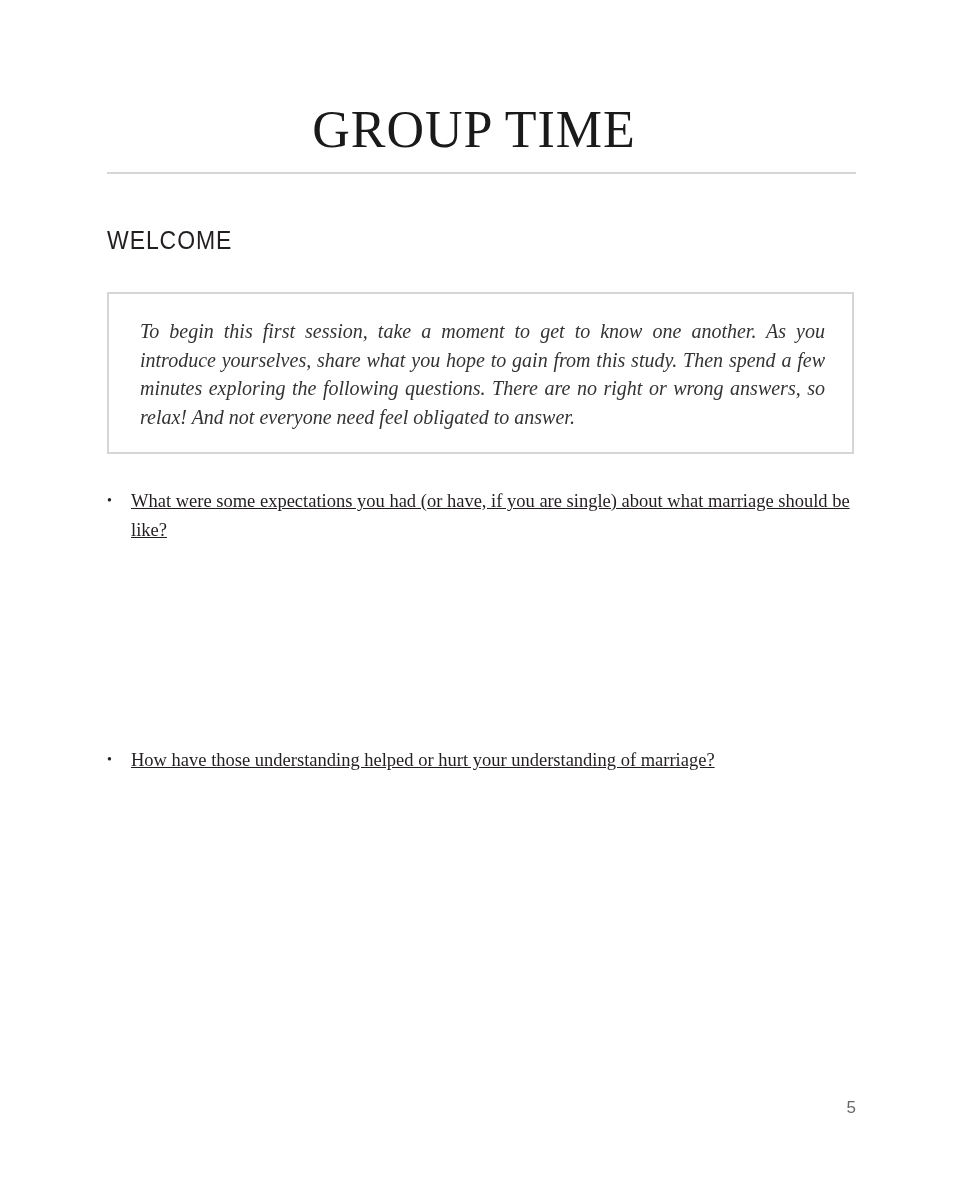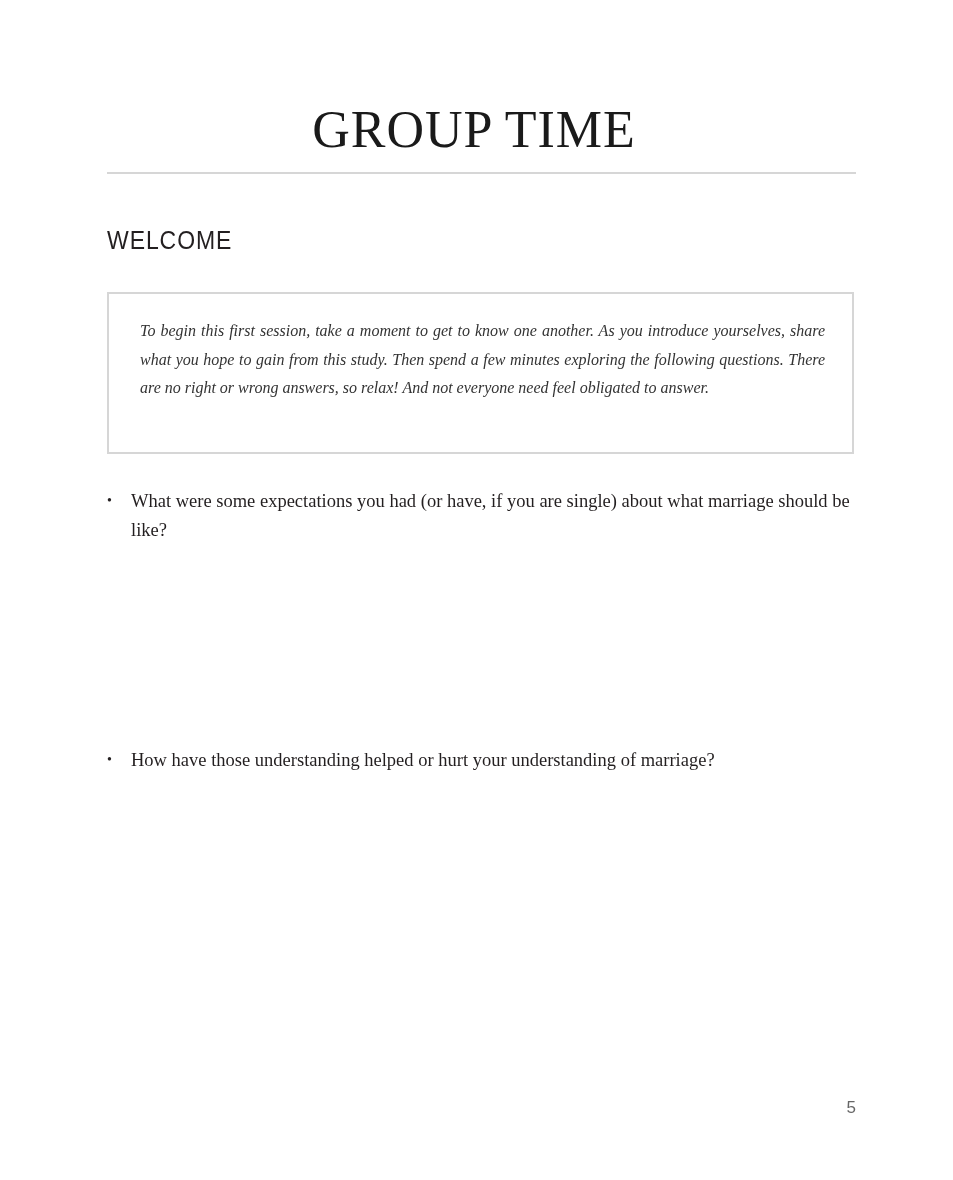--- a/index.html
+++ b/index.html
@@ -60,21 +60,21 @@
       box-sizing: border-box;
     }
     .intro-text {
       position: absolute;
       left: 31px;
       top: 23px;
       width: 685px;
       margin: 0;
       font-family: "Liberation Serif", "DejaVu Serif", serif;
       font-style: italic;
-      font-size: 16px;
+      font-size: 20px;
       line-height: 28.6px;
       text-align: justify;
       color: #333333;
     }
     .question {
       position: absolute;
       left: 107px;
       width: 750px;
       font-family: "Liberation Serif", "DejaVu Serif", serif;
       font-size: 18.5px;
@@ -83,20 +83,21 @@
       display: flex;
     }
     .bullet {
       width: 24px;
       flex: 0 0 24px;
       font-size: 14px;
       line-height: 28.6px;
     }
     .question-text {
       flex: 1 1 auto;
+      text-decoration: underline;
     }
     .q1 { top: 487px; }
     .q2 { top: 746px; }
     .page-number {
       position: absolute;
       left: 838px;
       top: 1097px;
       width: 18px;
       text-align: right;
       font-family: "Liberation Sans", "DejaVu Sans", sans-serif;

